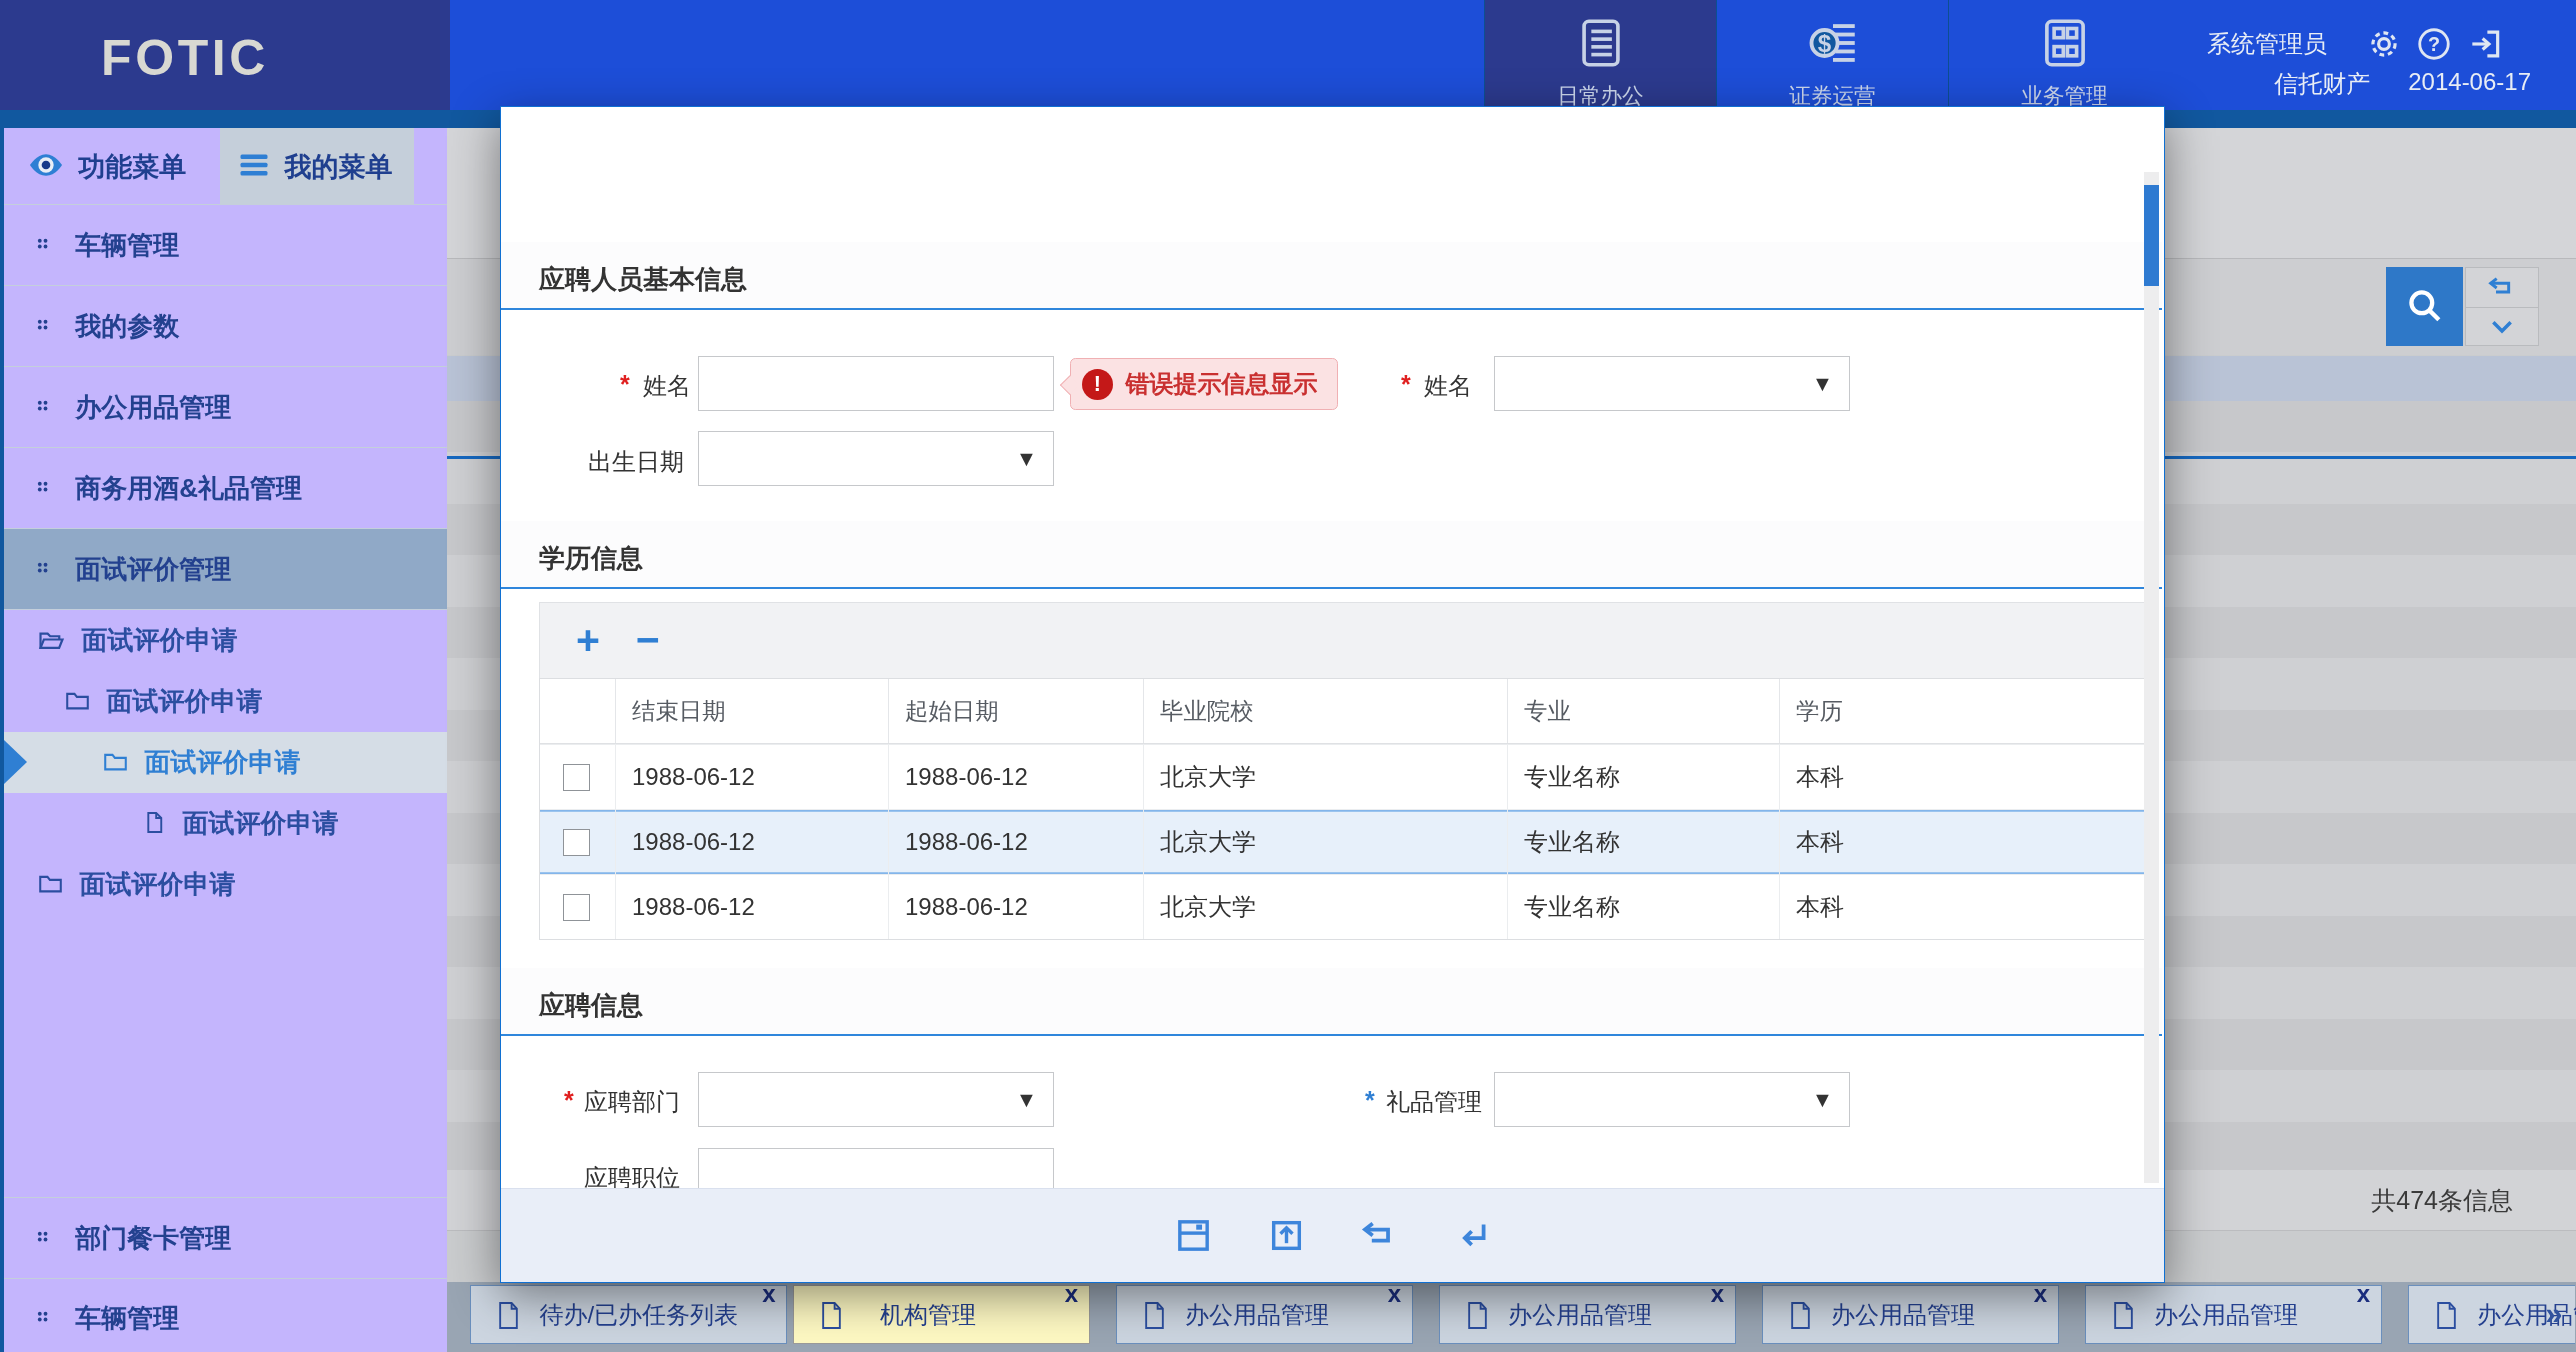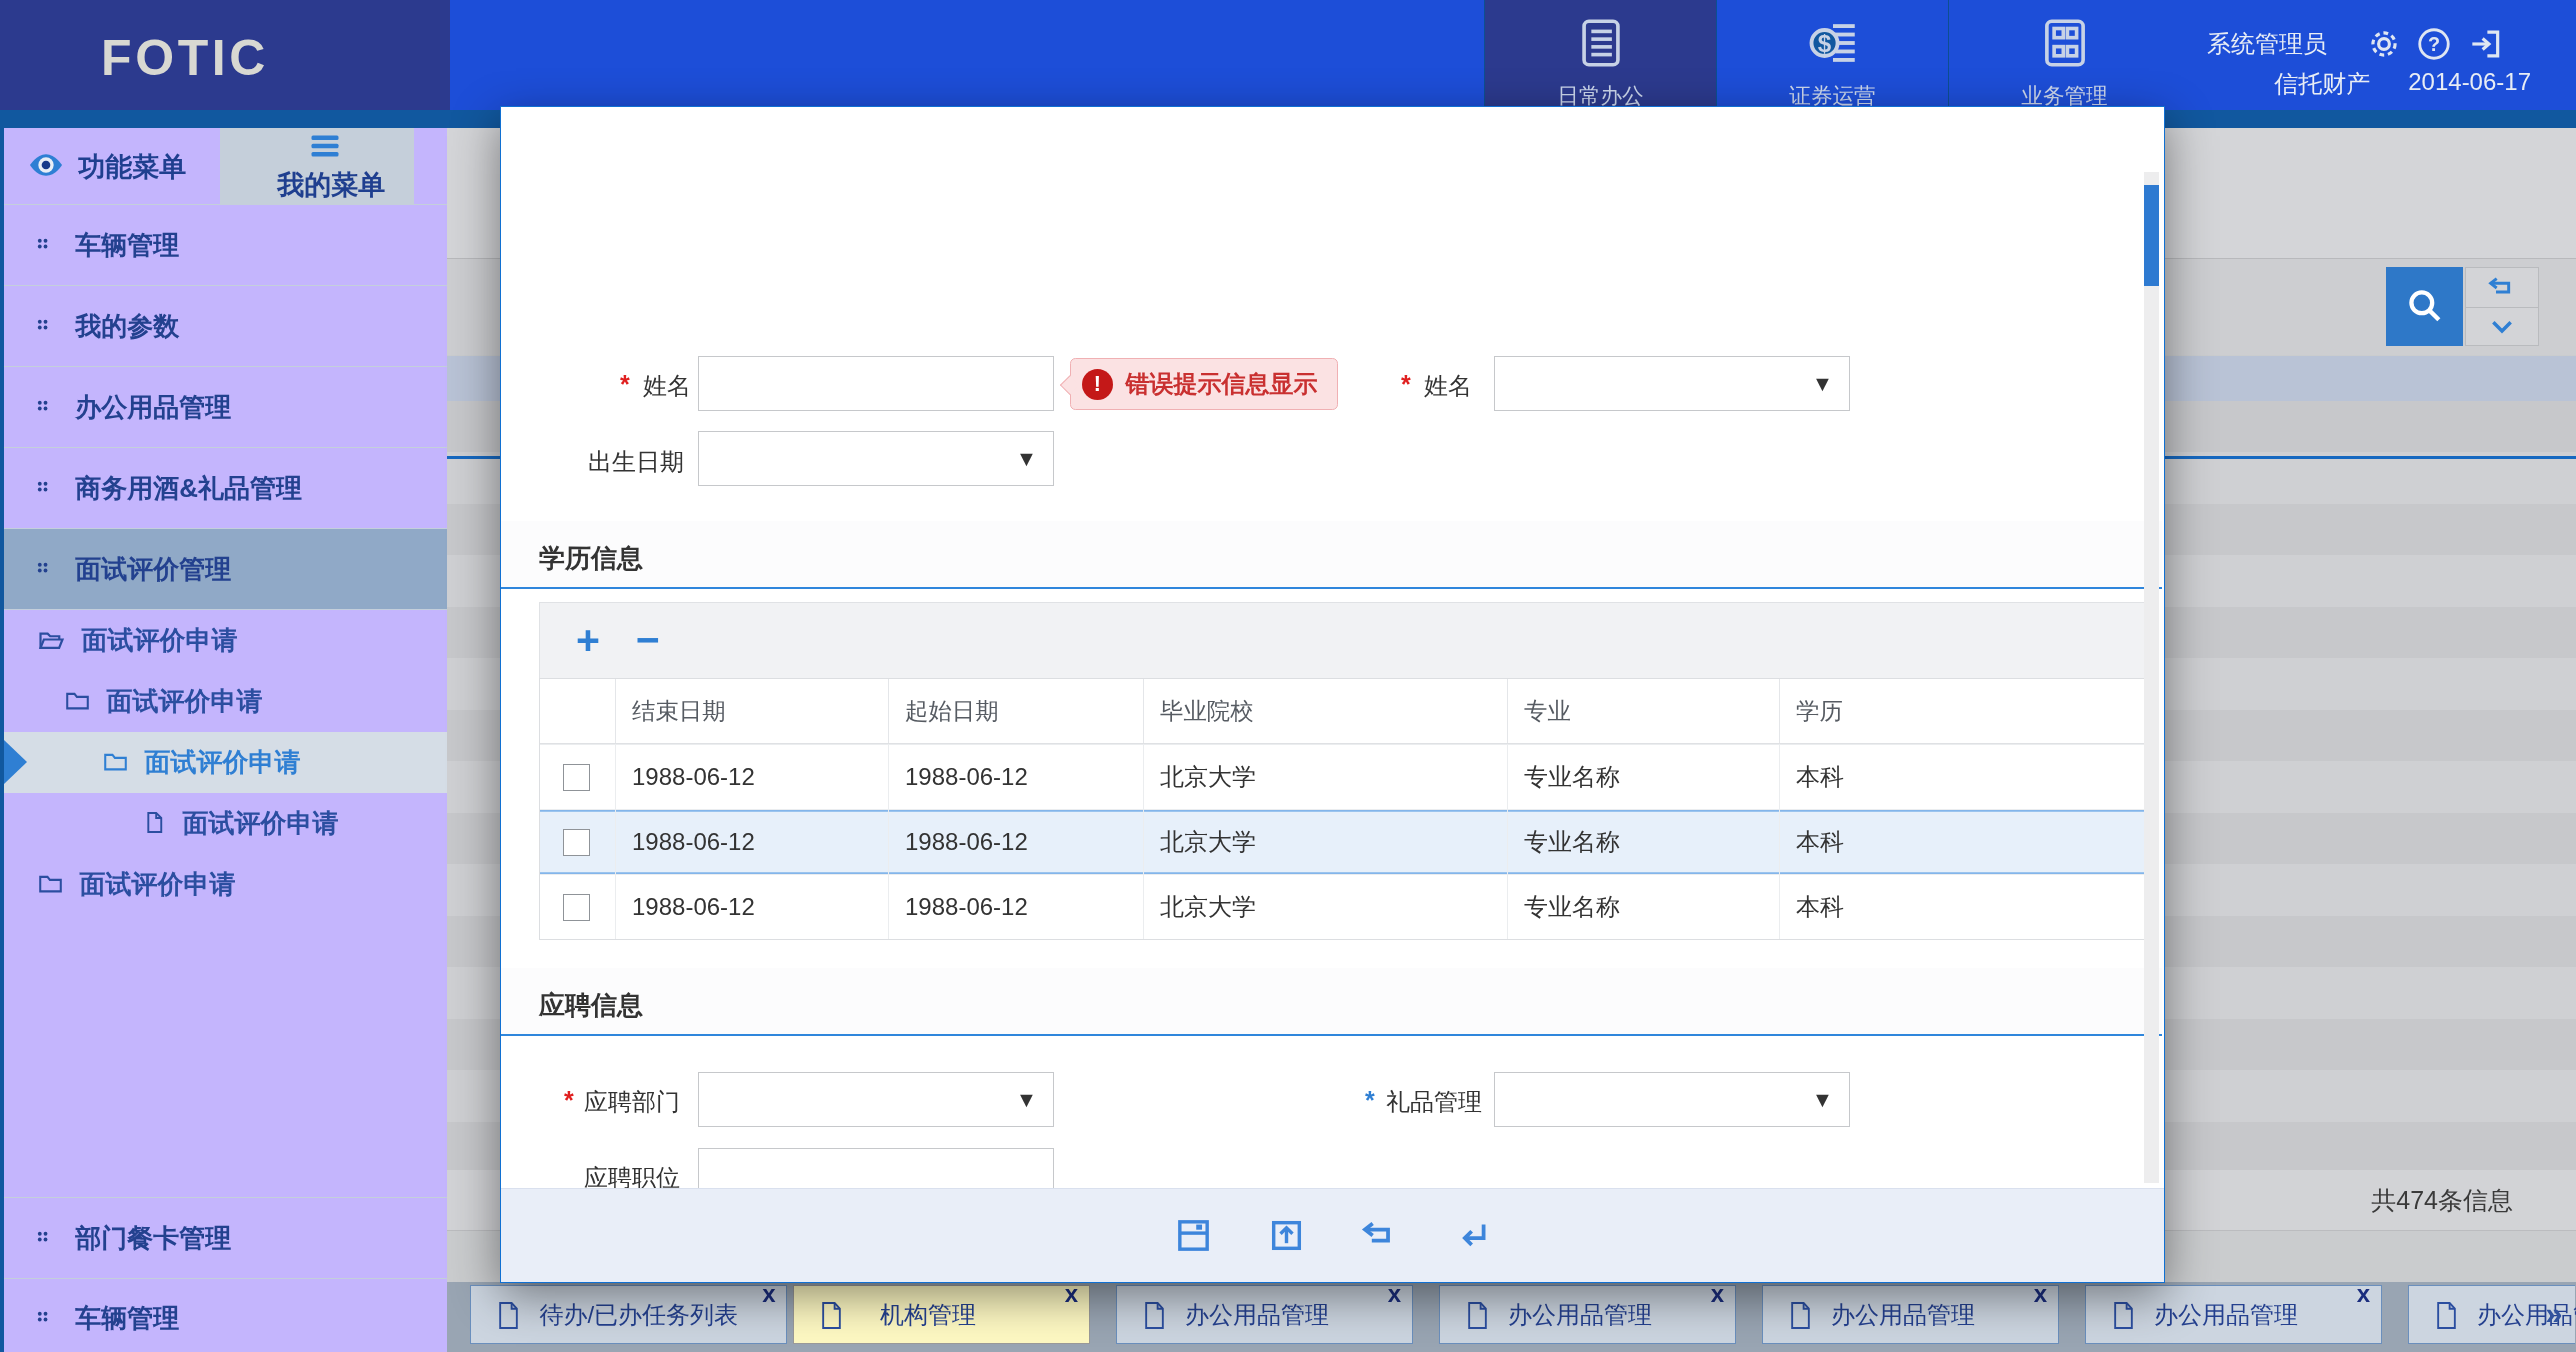--- a/index.html
+++ b/index.html
@@ -20,21 +20,21 @@
   .user-name { font-size:24px; margin-right:25px; }
   .hicon { width:38px; height:38px; margin-left:12.6px; cursor:pointer; }
   .user-row2 { position:absolute; right:0; top:68px; font-size:24px; display:flex; }
   .user-org { margin-right:38px; }
 
   
   .sidebar { position:absolute; left:4px; top:128px; width:497px; height:1225px; background:#c4b5fd; }
   .side-tabs { position:relative; height:77px; border-bottom:0.9px solid #c4cfdb; }
   .stab { position:absolute; top:0; height:77px; display:flex; align-items:center; cursor:pointer; }
   .stab1 { left:0; width:216px; padding-left:21.6px; }
-  .stab2 { left:216px; width:194px; background:#c5cfda; padding-left:16px;flex-direction:column; }
+  .stab2 { left:216px; width:194px; background:#c5cfda; padding-left:16px; }
   .stab .tlabel { font-size:27px; font-weight:600; color:#1f3f8f; margin-left:12.6px; }
   .collapse-btn { position:absolute; right:7.2px; top:0; width:38px; height:77px; font-size:32px; color:#1f3f8f; display:flex; align-items:center; justify-content:center; cursor:pointer; }
   .sitem { position:relative; height:81px; border-bottom:0.9px solid #c4cfdb; display:flex; align-items:center; cursor:pointer; }
   .sitem.selected { background:#90a9c7; }
   .dots { margin-left:31px; }
   .sitem .ilabel { font-size:26px; font-weight:600; color:#23418f; margin-left:25px; }
   .expander { position:absolute; right:29px; top:0; height:81px; display:flex; align-items:center; font-size:32px; color:#23418f; cursor:pointer; }
   .tree { position:relative; }
   .trow { position:relative; height:61px; display:flex; align-items:center; cursor:pointer; }
   .trow .ticon { flex:0 0 auto; }
@@ -454,20 +454,21 @@
       </span>
       <span class="btlabel">办公用品管理</span>
       <span class="toverflow">»</span>
     </div>
   </div>
 
   <div class="modal">
 
     <div class="mbody">
 
+      <div class="section-h sec1">应聘人员基本信息</div>
 
       <span class="req" style="left:119px; top:205px;">*</span>
       <span class="flabel" style="left:142px; top:205px;">姓名</span>
       <input class="tinput" style="left: 197px; top: 191px;">
 
       <div class="errtip">
         <span class="erricon">!</span>
         <span class="errtext">错误提示信息显示</span>
       </div>
 

